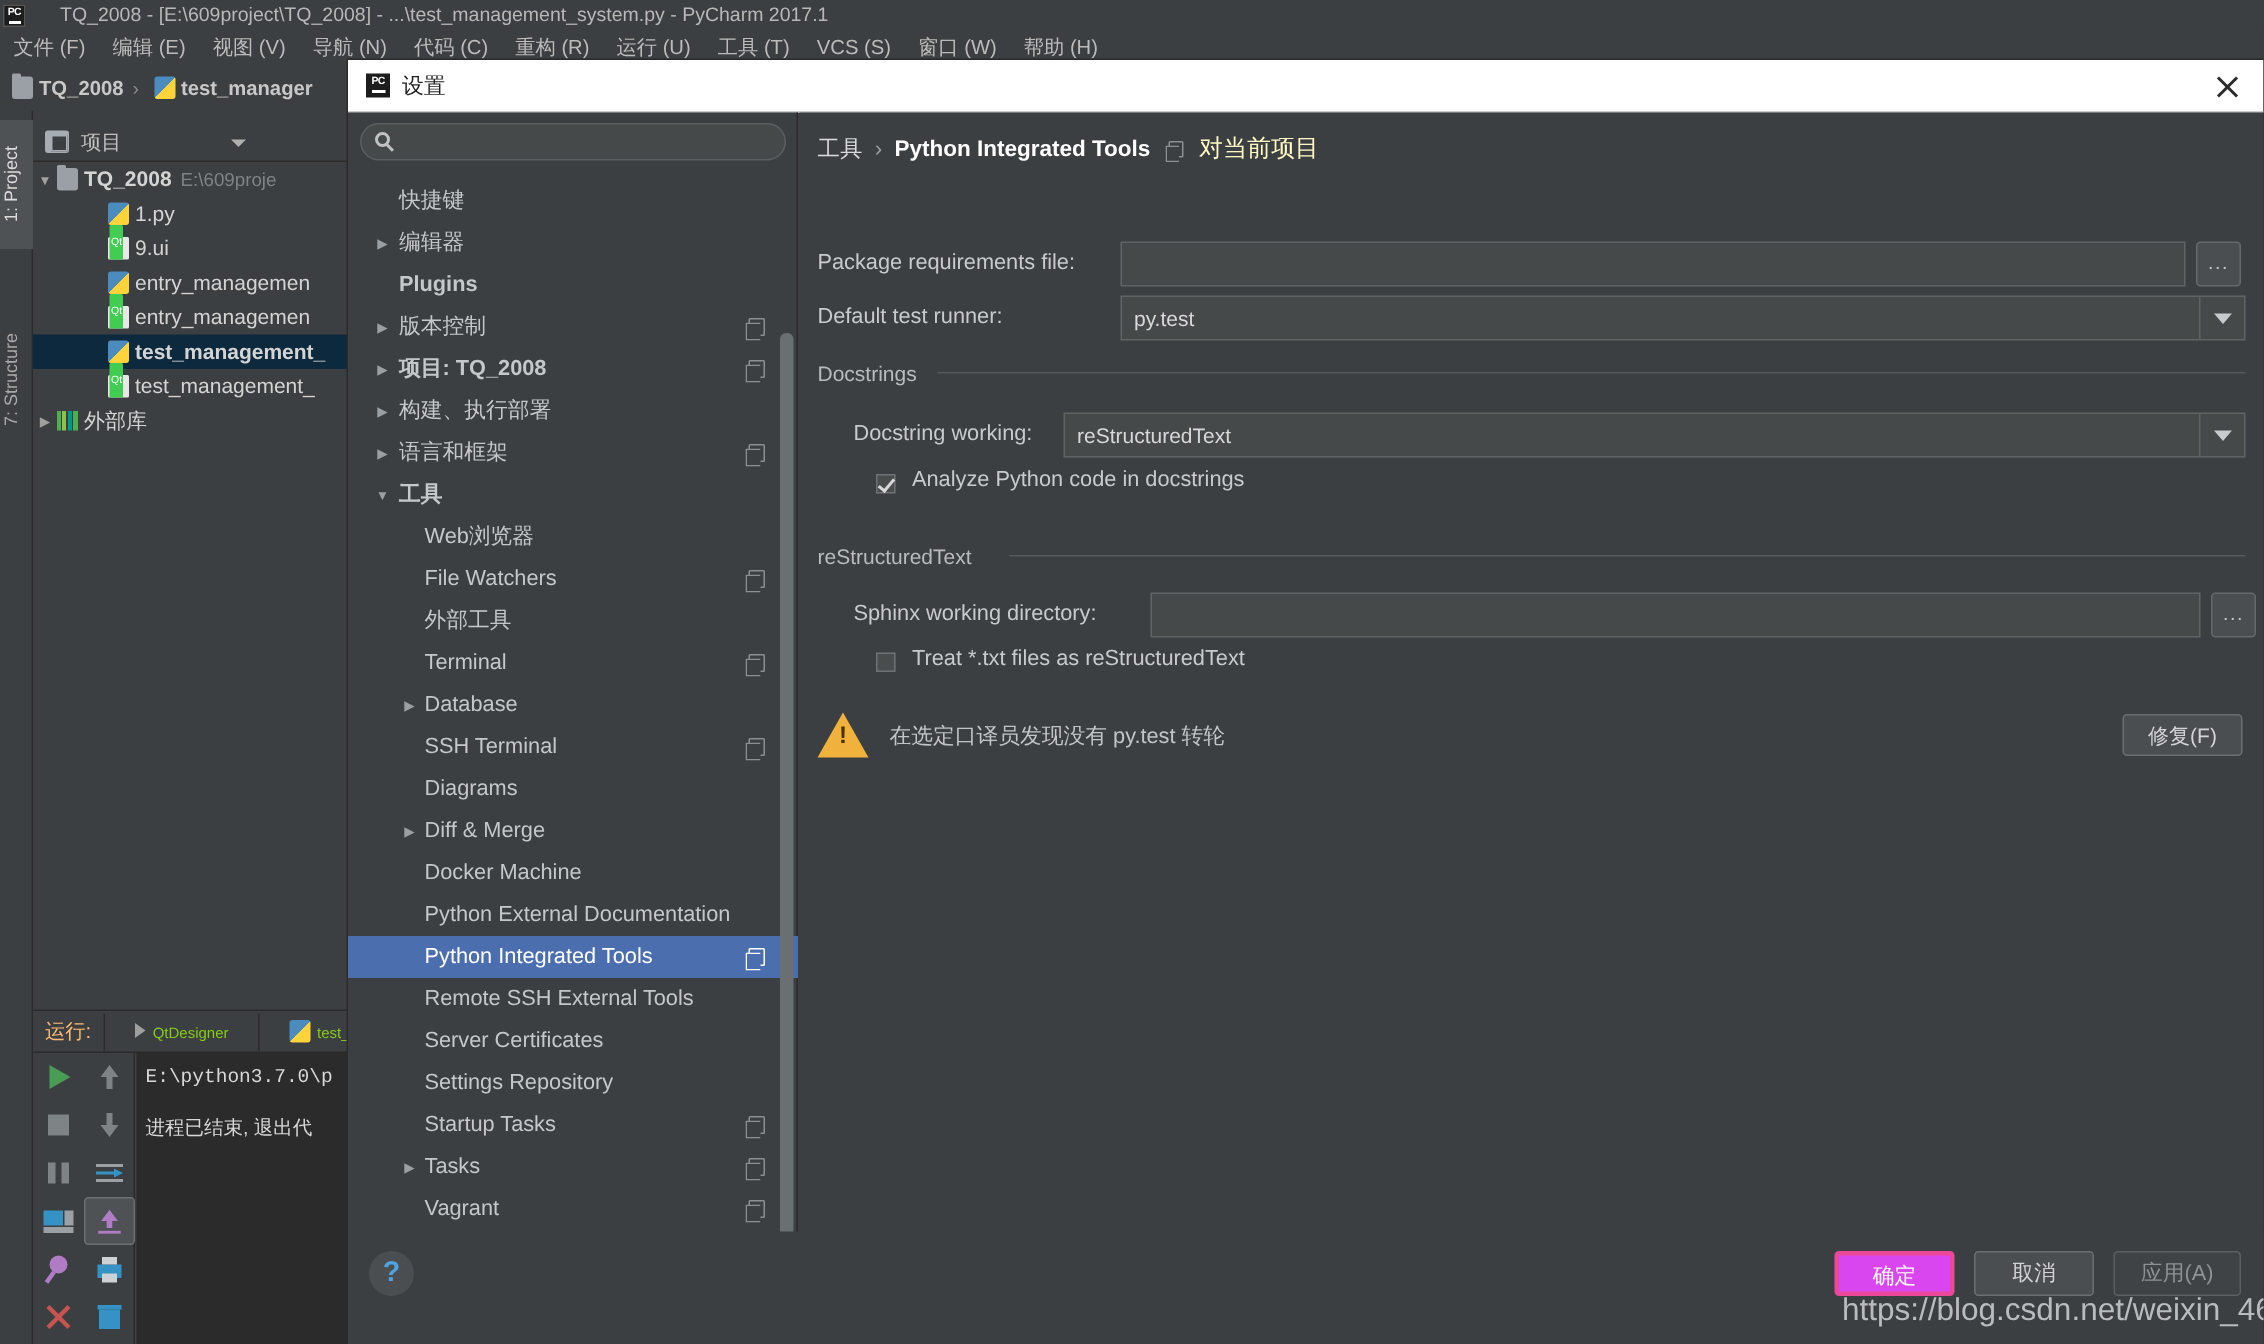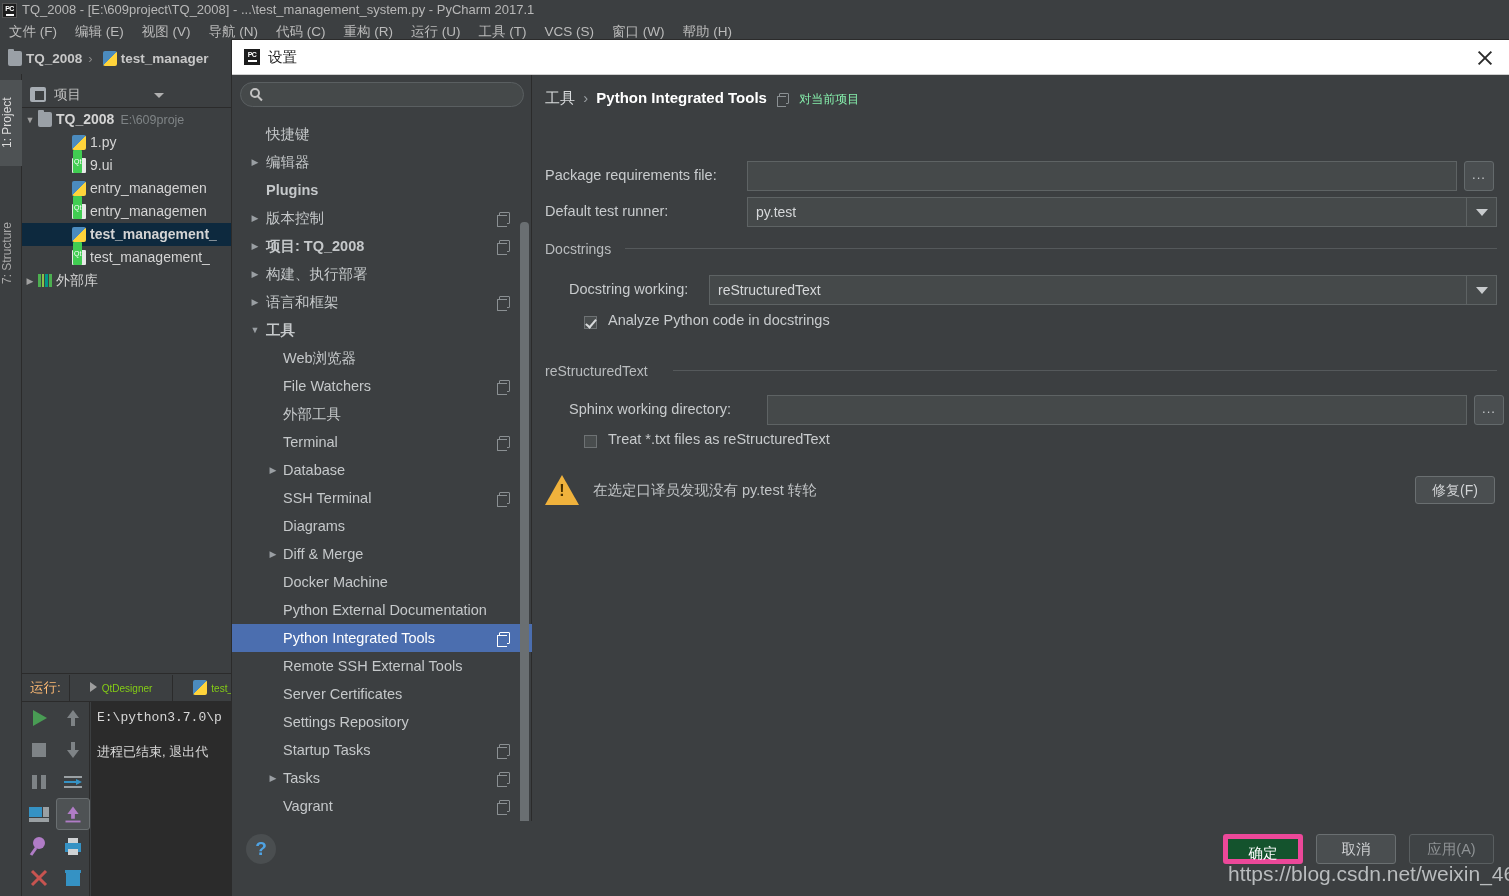--- a/index.html
+++ b/index.html
@@ -10,21 +10,21 @@
     overflow: hidden;
   }
   body { position: relative; }
 
   
   #ide { position: absolute; inset: 0; background: #3c3f41; }
 
   .ide-titlebar {
     position: absolute; left: 0; top: 0; width: 1271px; height: 20px;
     background: #3c3f41; color: #b8b8b8;
-    font-size: 13px; line-height: 20px; padding-left: 22px;
+    font-size: 13px; line-height: 20px; padding-left: 40px;
     white-space: nowrap; overflow: hidden;
   }
   .pc-logo {
     position: absolute; left: 2px; top: 3px; width: 15px; height: 15px;
     background: #1d1d1d; border: 1px solid #555;
     color: #fff; font-size: 7px; font-weight: bold;
     line-height: 8px; text-align: center; padding-top: 1px;
   }
   .pc-logo i { display: block; font-style: normal; letter-spacing: -0.5px; }
   .pc-logo u { display: block; width: 8px; height: 2px; background: #fff; margin: 1px auto 0; }
@@ -140,21 +140,21 @@
     border: 1px solid #8b9093; border-right: none; border-radius: 1px 0 0 1px; background: #3c3f41; }
   .strow.sel .copyico { border-color: #ffffff; }
   .strow.sel .copyico::before { border-color: #ffffff; background: #4b6eaf; }
   .tree-scrollbar { position: absolute; right: 3px; top: 102px; width: 9px; height: 692px; background: #6a6f72; border-radius: 4px; }
 
   
   .set-right { position: absolute; left: 301px; top: 0; right: 0; height: 786px; background: #3c3f41; }
   .bc { position: absolute; left: 12px; top: 14px; font-size: 15px; color: #d8dadc; white-space: nowrap; }
   .bc b { color: #ffffff; }
   .bc .sep { color: #9a9fa3; padding: 0 4px; }
-  .bc .scope { color: #86efac; font-size: 12px; margin-left: 4px; }
+  .bc .scope { color: #fef9c3; font-size: 16px; margin-left: 4px; }
   .bc .scopeico { display: inline-block; width: 10px; height: 11px; border: 1px solid #8b9093; border-radius: 1px;
     position: relative; vertical-align: -1px; margin-left: 8px; margin-right: 2px; }
   .bc .scopeico::before { content:""; position:absolute; left:-3px; top:2px; width:8px;height:9px;
     border:1px solid #8b9093; border-right:none; border-radius:1px 0 0 1px; background:#3c3f41;}
   .flabel { position: absolute; color: #c8cbcd; font-size: 14.5px; white-space: nowrap; }
   .finput { position: absolute; background: #45494a; border: 1px solid #5e6364;
     color: #d6d8da; font-size: 14px; padding: 0 7px; font-family: "Liberation Sans", sans-serif;
     outline: none; line-height: 28px; }
   .fbrowse { position: absolute; width: 30px; height: 30px; background: #4a4e50;
     border: 1px solid #646a6c; border-radius: 3px; color: #c6c9cb; font-size: 13px;
@@ -185,21 +185,21 @@
     background: #4a4e50; border: 1px solid #6a6f71; border-radius: 3px;
     color: #d2d4d6; font-size: 14px; text-align: center; line-height: 26px; cursor: pointer; }
 
   
   .dlg-footer { position: absolute; left: 0; bottom: 0; width: 1277px; height: 75px; background: #3c3f41; }
   .helpbtn { position: absolute; left: 14px; top: 13px; width: 30px; height: 30px; border-radius: 50%;
     background: #4a4e50; color: #4fa3e3; font-size: 19px; font-weight: bold; text-align: center;
     line-height: 29px; cursor: pointer; }
   .fbtn { position: absolute; top: 13px; height: 30px; border-radius: 3px;
     font-size: 14.5px; text-align: center; line-height: 28px; cursor: pointer; }
-  .fbtn.primary { background: #14532d; border: 5px solid #ec4899; color: #ffffff; }
+  .fbtn.primary { background: #d946ef; border: 3px solid #ec4899; color: #ffffff; }
   .fbtn.normal { background: #4a4e50; border: 1px solid #6a6f71; color: #d0d2d4; }
   .fbtn.ghost { background: #3f4345; border: 1px solid #5a5f61; color: #8e9294; }
 
   .watermark { position: absolute; left: 1228px; top: 862px; color: #b9bcbe; font-size: 21px;
     white-space: nowrap; font-family: "Liberation Sans", sans-serif; letter-spacing: 0px; }
 </style>
 </head>
 <body>
 
 <div id="ide">

